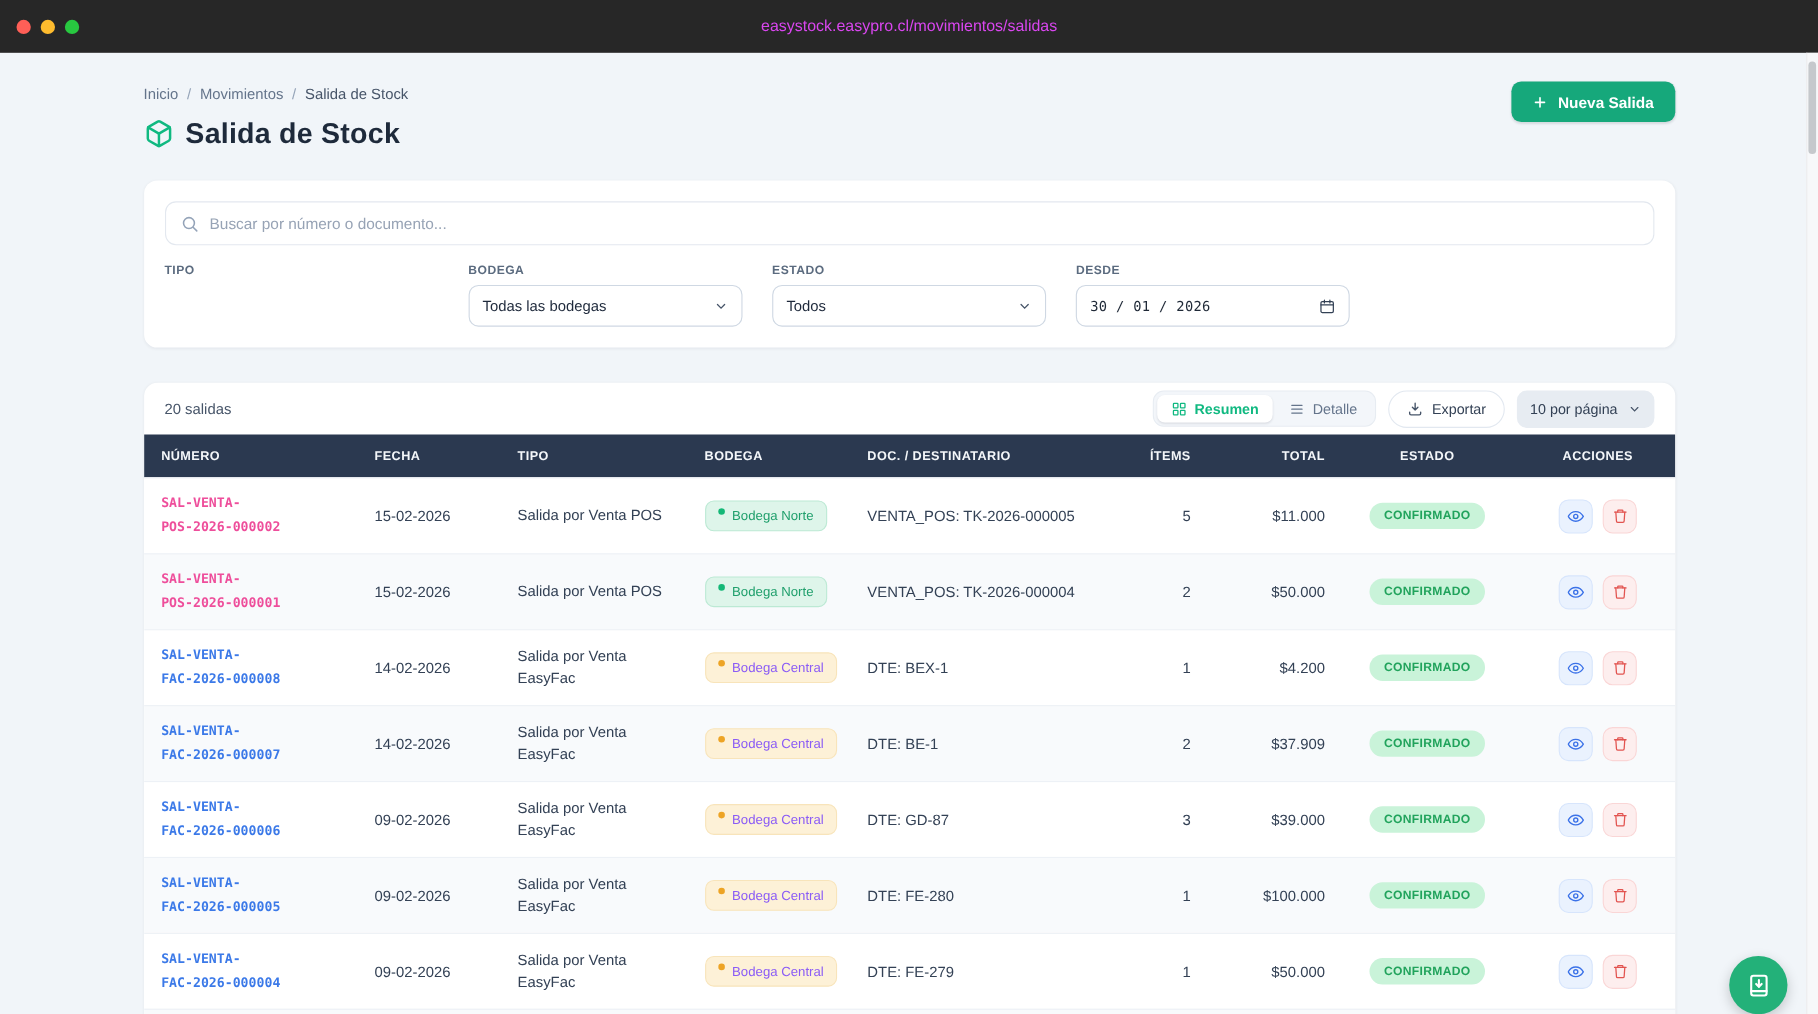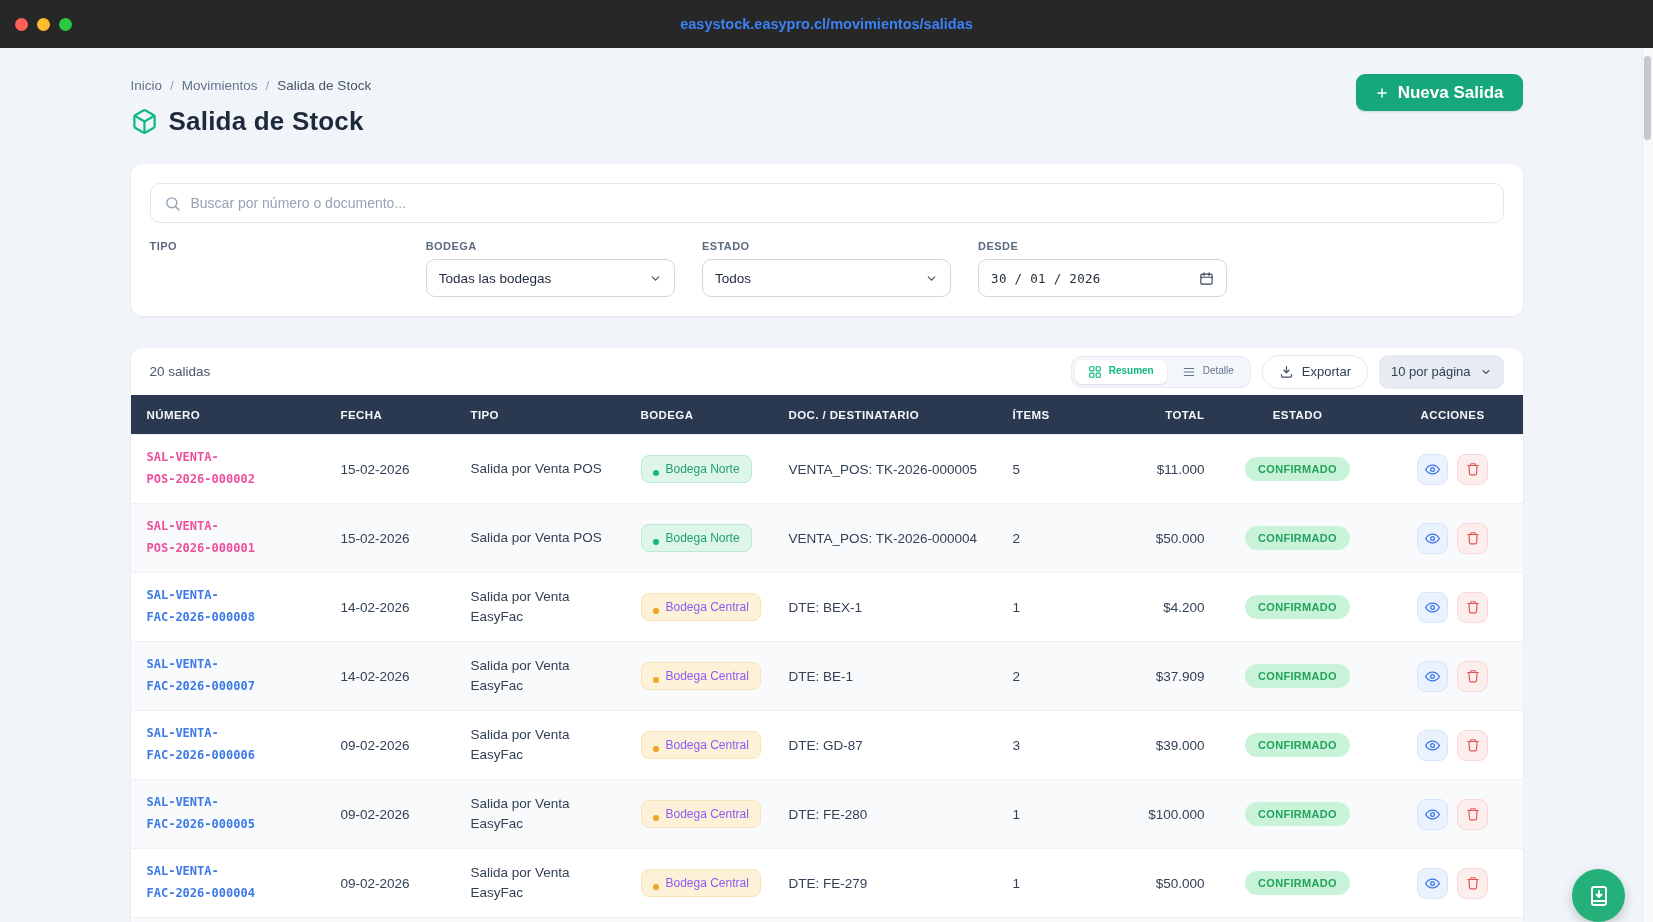--- a/index.html
+++ b/index.html
@@ -5,80 +5,80 @@
   * { margin:0; padding:0; box-sizing:border-box; }
   html,body { background:#e5e9ef; }
   body { font-family:"Liberation Sans", sans-serif; }
   .stage { position:relative; width:1653px; height:922px; overflow:hidden; background:#f1f5f9; }
 
   
   .topbar { position:relative; height:48px; background:#272727; display:flex; align-items:center; }
   .lights { position:absolute; left:15px; top:0; bottom:0; display:flex; align-items:center; gap:9px; }
   .light { width:13px; height:13px; border-radius:50%; cursor:pointer; }
   .light.red { background:#ff5f57; } .light.yellow { background:#febc2e; } .light.green { background:#28c840; }
-  .url { width:100%; text-align:center; color:#3b82f6; font-size:14.5px;font-weight:bold; }
+  .url { width:100%; text-align:center; color:#d946ef; font-size:14.5px; }
 
   .scrollbar { position:absolute; right:0; top:48px; bottom:0; width:11px; background:#f7f8fa; border-left:1px solid #ececee; }
   .scroll-thumb { position:absolute; top:8px; right:2px; width:7px; height:84px; border-radius:4px; background:#c5c8cc; }
 
   
   .container { width:1392px; margin:0 auto; position:relative; padding-top:26px; }
   .header-row { display:flex; justify-content:space-between; align-items:flex-start; }
   .breadcrumb { display:flex; gap:8px; font-size:13.5px; color:#64748b; padding-top:4px; }
   .bc-link { cursor:pointer; }
   .bc-sep { color:#94a3b8; }
   .bc-current { color:#475569; }
   .title-row { margin-top:13px; display:flex; align-items:center; gap:11px; }
   .page-title { font-size:26px; font-weight:700; color:#1e2a3b; letter-spacing:.2px; }
 
   .btn-new { display:flex; align-items:center; gap:9px; height:37px; padding:0 19px; background:#16a87b;
-             border:none; border-radius:9px; color:#fff; font-size:17px; font-weight:600; cursor:pointer;
+             border:none; border-radius:9px; color:#fff; font-size:14px; font-weight:600; cursor:pointer;
              font-family:"Liberation Sans", sans-serif; box-shadow:0 1px 2px rgba(16,24,40,.12); }
 
   
   .filter-card { margin-top:27px; background:#fff; border-radius:12px; padding:19px; box-shadow:0 1px 3px rgba(16,24,40,.06); }
   .search-box { height:40px; border:1px solid #e3e8ef; border-radius:10px; display:flex; align-items:center; gap:10px; padding:0 13px;justify-content:center; }
   .search-box input { flex:1; border:none; outline:none; font-size:14px; color:#1f2937; font-family:"Liberation Sans", sans-serif; background:transparent; }
   .search-box input::placeholder { color:#97a3b5; }
   .filter-grid { margin-top:17px; display:grid; grid-template-columns:repeat(5,1fr); gap:27px; }
   .f-label { font-size:11px; font-weight:700; letter-spacing:.45px; color:#5b6b7f; margin-bottom:7px; }
   .control { height:38px; border:1px solid #cfd8e3; border-radius:9px; background:#fff; display:flex; align-items:center;
              justify-content:space-between; padding:0 12px; font-size:13.5px; color:#1e293b; cursor:pointer; }
   .control .val { font-weight:500; }
   .control.datebox .val { font-family:"DejaVu Sans Mono", monospace; font-size:12.5px; letter-spacing:.3px; color:#1f2937; }
 
   
   .table-card { margin-top:32px; background:#fff; border-radius:12px 12px 0 0; box-shadow:0 1px 3px rgba(16,24,40,.06); overflow:hidden; }
   .toolbar { height:47px; display:flex; align-items:center; justify-content:space-between; padding:0 19px; }
   .count { font-size:13.5px; color:#475569; }
   .toolbar-right { display:flex; align-items:center; gap:11px; }
   .segmented { display:flex; gap:2px; background:#f3f6fa; border:1px solid #e7ecf2; border-radius:10px; padding:3px; }
-  .seg { display:flex; align-items:flex-start; gap:7px; padding:5px 13px; border-radius:7px; font-size:10px; color:#64748b; cursor:pointer; }
+  .seg { display:flex; align-items:flex-end; gap:7px; padding:5px 13px; border-radius:7px; font-size:13px; color:#64748b; cursor:pointer; }
   .seg.active { background:#fff; color:#10b981; font-weight:600; box-shadow:0 1px 2px rgba(16,24,40,.10); }
   .btn-export { display:flex; align-items:center; gap:8px; height:34px; padding:0 16px; background:#fff; border:1px solid #e2e8f0;
                 border-radius:17px; font-size:13px; color:#334155; cursor:pointer; font-family:"Liberation Sans", sans-serif; }
   .perpage { display:flex; align-items:center; gap:9px; height:34px; padding:0 12px; background:#e7ecf2; border-radius:9px;
              font-size:13px; color:#334155; cursor:pointer; }
 
   .thead { display:flex; align-items:center; height:39px; background:#2b3950; }
   .th { color:#f4f7fa; font-size:11.5px; font-weight:700; letter-spacing:.4px; }
   .cell { padding-left:16px; }
   .c1 { width:194px; } .c2 { width:130px; } .c3 { width:170px; } .c4 { width:148px; } .c5 { width:240px; }
-  .c6 { width:70px;  text-align:left; padding-left:0; }
+  .c6 { width:70px;  text-align:right; padding-left:0; }
   .c7 { width:130px; text-align:right;  padding-left:0; padding-right:8px; }
   .c8 { width:170px; text-align:center; padding-left:0; }
   .c9 { flex:1;      text-align:center; padding-left:0; }
 
   .row { display:flex; align-items:center; height:69px; border-top:1px solid #edf1f6; font-size:13.5px; color:#334155; background:#fff; }
   .row.alt { background:#f8fafc; }
   .num { font-family:"DejaVu Sans Mono", monospace; font-size:12px; font-weight:700; line-height:1.8; cursor:pointer; }
   .num.pink { color:#ee4e9b; } .num.blue { color:#3b79e8; }
   .tipo-text { line-height:1.5; }
 
-  .badge-bodega { display:inline-flex; align-items:flex-end; gap:7px; padding:6px 11px; border-radius:8px; font-size:12px; border:1px solid; }
+  .badge-bodega { display:inline-flex; align-items:flex-start; gap:7px; padding:6px 11px; border-radius:8px; font-size:12px; border:1px solid; }
   .badge-bodega.norte   { background:#def5ea; border-color:#bce9d4; color:#21a06d; }
   .badge-bodega.central { background:#fdf1d7; border-color:#f8e4ba; color:#8b5cf6; }
   .dot { width:6px; height:6px; border-radius:50%; }
   .norte .dot { background:#14b877; } .central .dot { background:#eda425; }
 
   .badge-estado { display:inline-block; padding:6px 13px; border-radius:999px; background:#c9f3d9; color:#21a35c;
                   font-size:11px; font-weight:700; letter-spacing:.3px; }
 
   .actions { display:inline-flex; gap:9px; }
   .act-btn { width:31px; height:31px; border-radius:9px; border:1px solid; display:inline-flex; align-items:center; justify-content:center; cursor:pointer; background:none; }

